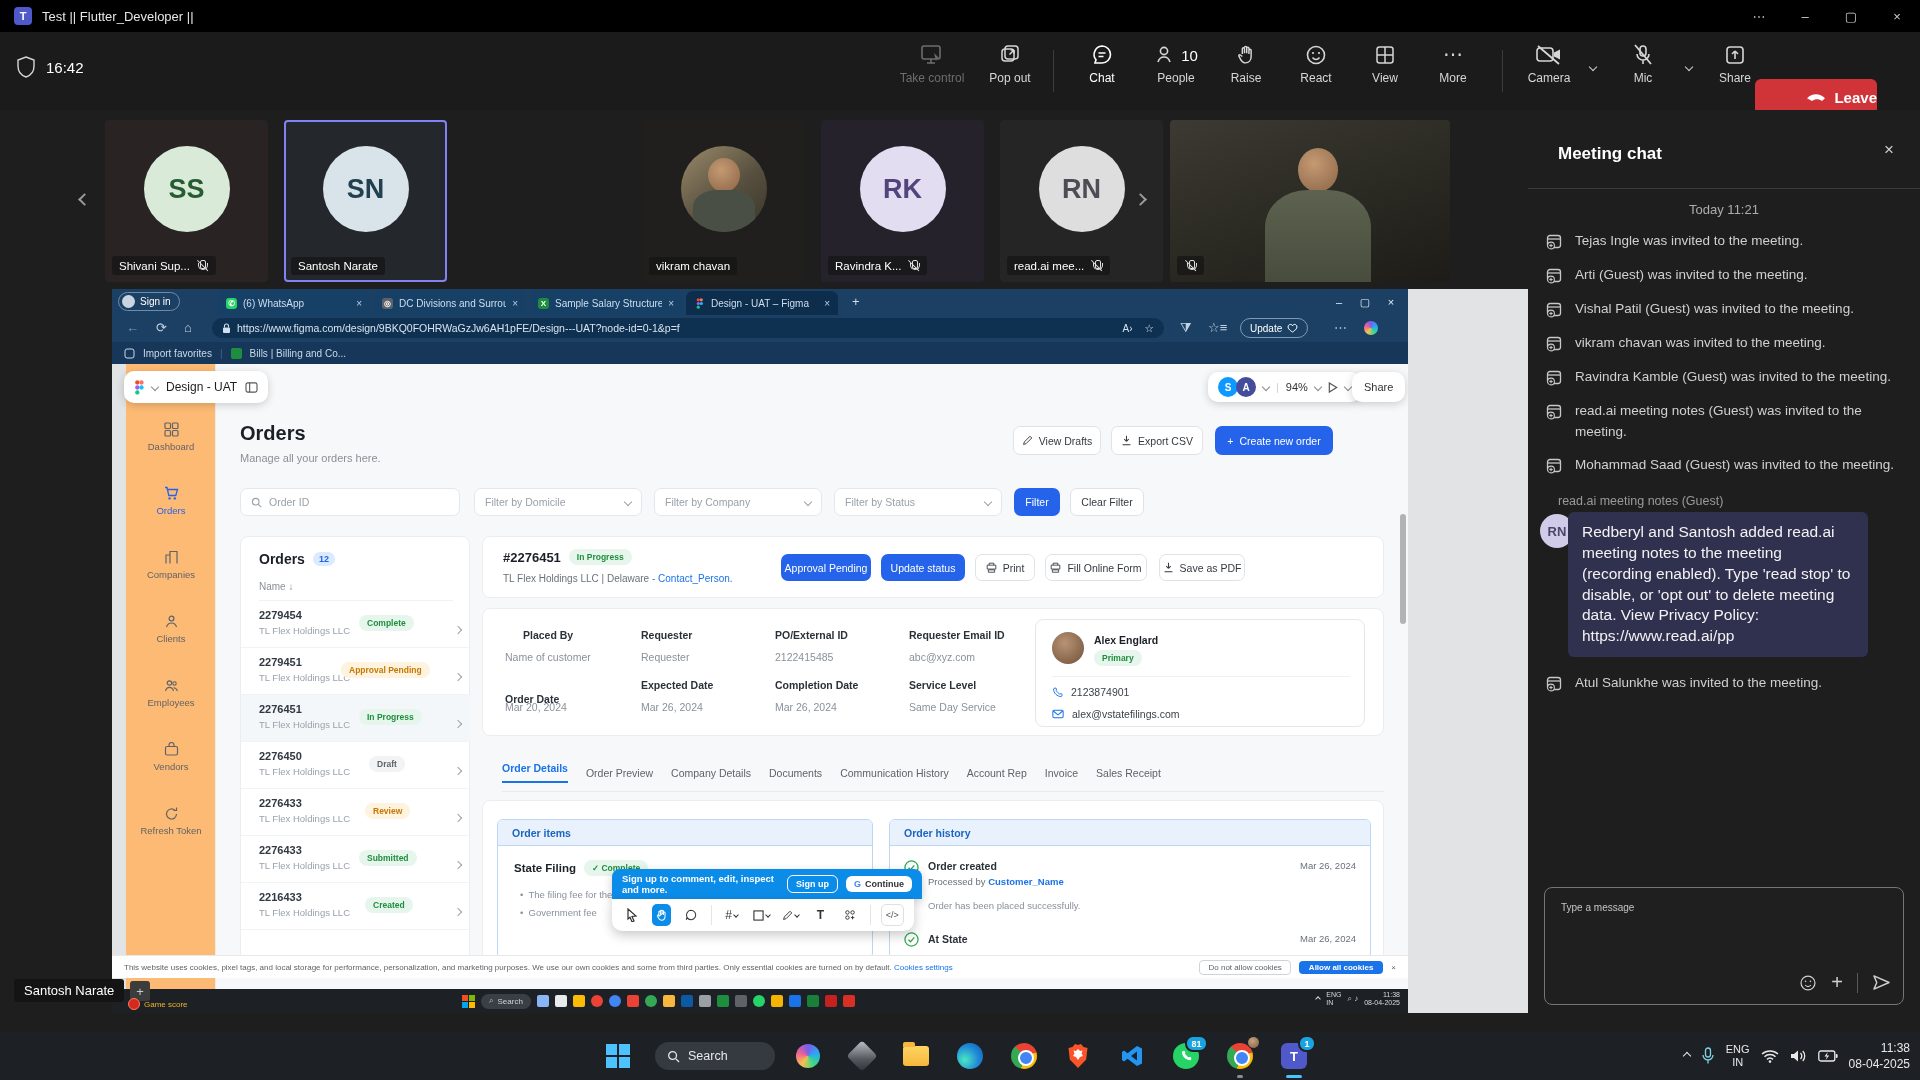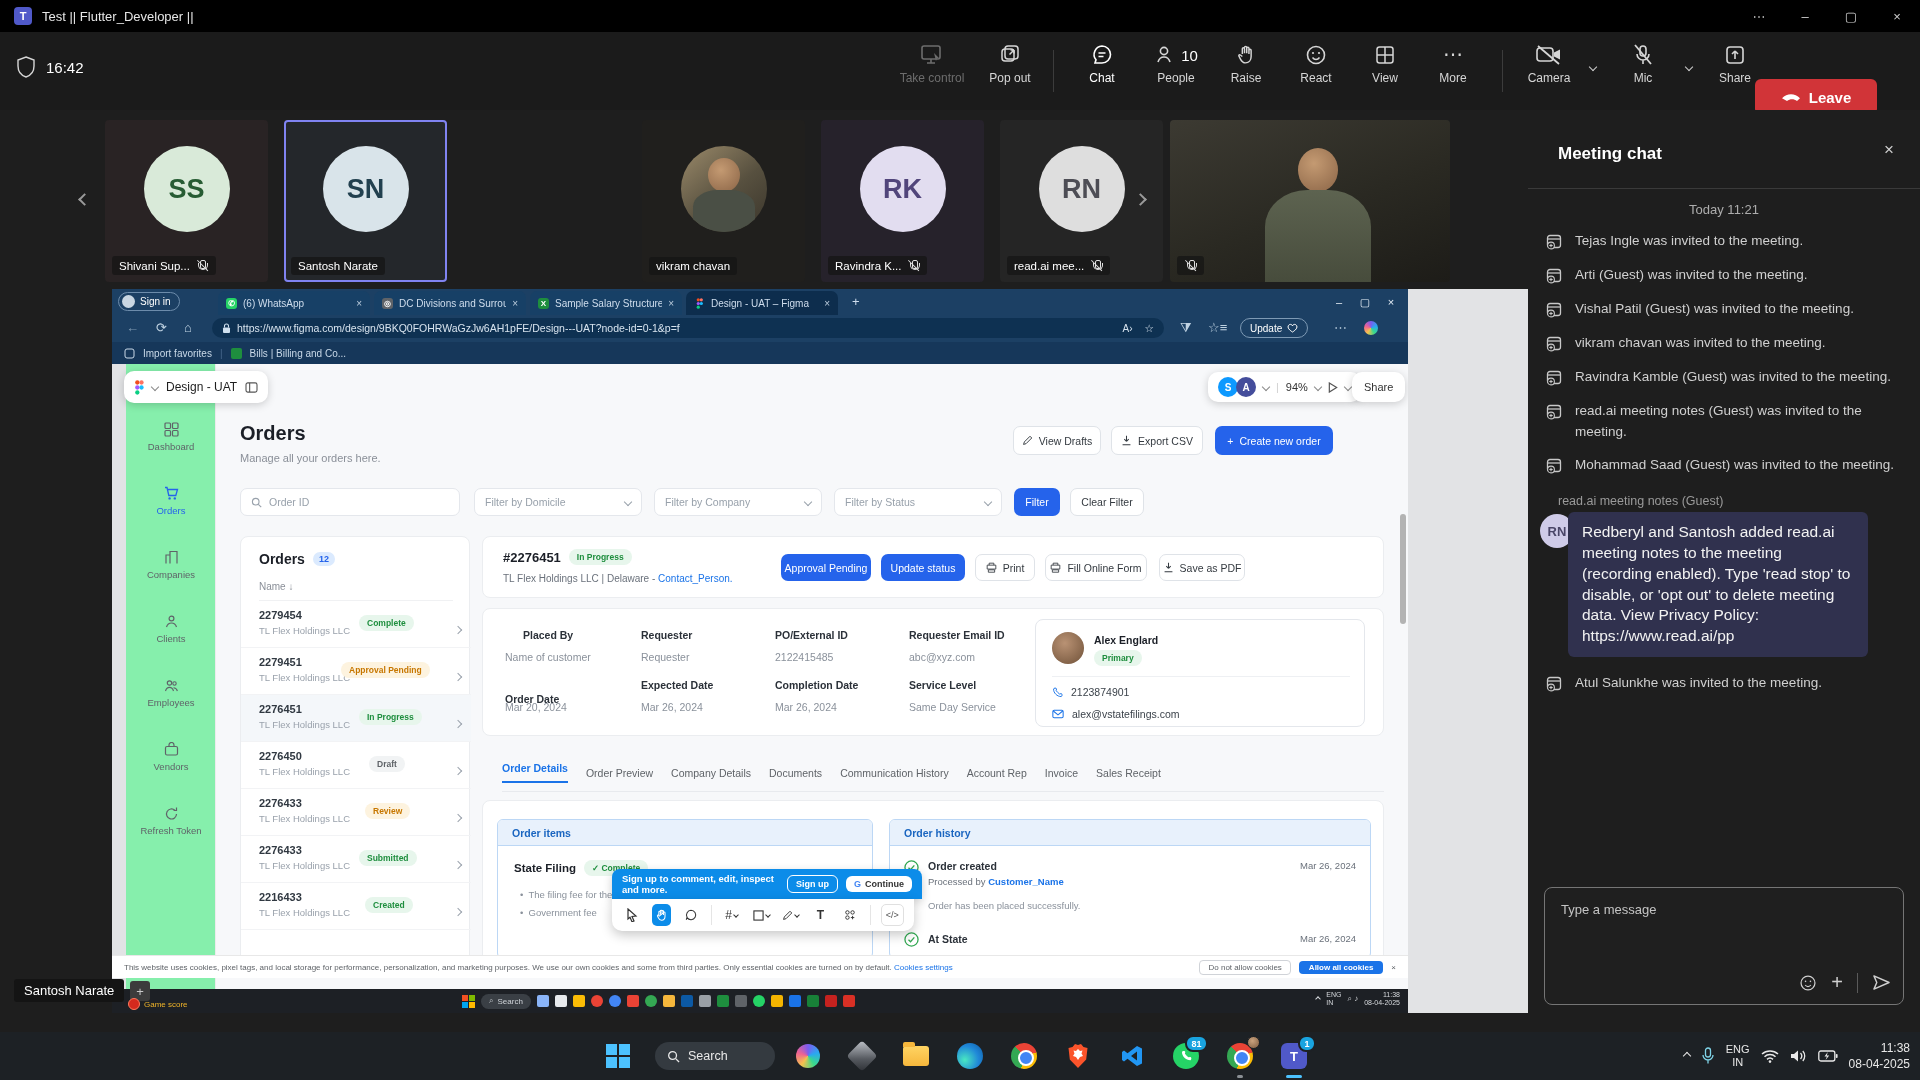--- a/index.html
+++ b/index.html
@@ -19,21 +19,21 @@
   .titlebar .title { margin-left:10px; font-size:13px; }
   .winctl { width:46px; height:32px; display:flex; align-items:center; justify-content:center; color:#cfcfcf; font-size:13px; }
 
   
   .mtoolbar { left:0; top:32px; width:1920px; height:78px; background:#1b1b1b; }
   .timer { left:16px; top:24px; color:#fff; display:flex; align-items:center; gap:10px; font-size:15px; }
   .tb-btn { position:absolute; top:12px; width:70px; display:flex; flex-direction:column; align-items:center; gap:5px; color:#d6d6d6; font-size:12px; }
   .tb-btn.disabled { color:#6d6d6d; }
   .tb-btn svg { display:block; }
   .vdiv { position:absolute; top:18px; width:1px; height:42px; background:#3c3c3c; }
-  .leave-btn { position:absolute; left:1755px; top:47px; width:122px; height:36px; background:#d13438; border-radius:6px; color:#fff; font-weight:bold; font-size:15px; display:flex; align-items:center; justify-content:center; gap:8px; }
+  .leave-btn { position:absolute; left:1755px; top:47px; width:122px; height:36px; background:#d13438; border-radius:6px; color:#fff; font-weight:bold; font-size:15px; display:flex; align-items:center; justify-content:flex-end; gap:8px; }
   .chat-underline { position:absolute; left:1080px; top:104px; width:44px; height:3px; background:#fff; border-radius:2px; }
   .pcount { font-size:15px; font-weight:normal; color:#fff; margin-left:2px; }
 
   
   .tile { position:absolute; top:120px; width:163px; height:162px; border-radius:4px; overflow:hidden; }
   .tile .av { position:absolute; left:50%; top:26px; transform:translateX(-50%); width:86px; height:86px; border-radius:50%; display:flex; align-items:center; justify-content:center; font-size:27px; font-weight:bold; }
   .tile .nm { position:absolute; left:7px; bottom:7px; background:rgba(20,20,20,.7); border-radius:3px; padding:3px 7px; color:#fff; font-size:11.5px; display:flex; align-items:center; gap:6px; max-width:148px; white-space:nowrap; }
   .speaking { outline:2.5px solid #8083f1; outline-offset:-2px; }
   .micoff { position:relative; width:13px; height:13px; display:inline-block; color:#e0e0e0; flex:none; }
   .micoff::before { content:""; position:absolute; left:4.5px; top:0.5px; width:4px; height:7px; border:1px solid currentColor; border-radius:2px; }
@@ -51,21 +51,21 @@
   .chat-scroll { position:absolute; left:12px; top:92px; width:368px; }
   .datehdr { text-align:center; font-size:13px; color:#adadad; margin-bottom:14px; }
   .sysmsg { display:flex; gap:12px; margin-bottom:13px; font-size:13.5px; line-height:1.55; color:#d0d0d0; padding-left:6px; padding-right:4px; }
   .sysmsg svg { flex:none; margin-top:2px; }
   .sender { margin-left:18px; font-size:12.5px; color:#9a9a9a; margin-top:18px; margin-bottom:4px; }
   .bubble-row { display:flex; align-items:flex-start; }
   .rn-av { width:34px; height:34px; border-radius:50%; background:#cfcbe8; color:#4a4668; font-size:13px; font-weight:bold; display:flex; align-items:center; justify-content:center; flex:none; margin-top:2px; }
   .bubble { margin-left:-6px; background:#30314e; border-radius:6px; padding:10px 14px; font-size:15.5px; line-height:1.34; color:#f2f2f2; width:300px; }
   .lastmsg { margin-top:16px; }
   .chat-input { position:absolute; left:16px; top:777px; width:360px; height:118px; border:1px solid #757575; border-radius:8px; background:#1f1f1f; }
-  .chat-input .ph { position:absolute; left:16px; top:14px; font-size:13px; color:#c4c4c4; }
+  .chat-input .ph { position:absolute; left:16px; top:14px; font-size:10px; color:#c4c4c4; }
   .ci-icons { position:absolute; right:12px; bottom:10px; display:flex; align-items:center; gap:14px; color:#d0d0d0; }
   .ci-div { width:1px; height:20px; background:#5a5a5a; }
 
   
   .share { left:112px; top:289px; width:1512px; height:724px; background:#e2e3e5; }
   .br-tabs { position:absolute; left:0; top:0; width:1296px; height:26px; background:#1c4064; color:#dbe6f0; }
   .signin { position:absolute; left:6px; top:3px; height:19px; border:1px solid #6d8cab; border-radius:10px; display:flex; align-items:center; gap:5px; padding:0 8px 0 3px; font-size:10px; color:#fff; }
   .signin .dot { width:13px; height:13px; border-radius:50%; background:#c9d6e2; }
   .btab { position:absolute; top:2px; height:24px; width:152px; background:#174066; border-radius:7px 7px 0 0; display:flex; align-items:center; gap:6px; padding:0 8px; font-size:10px; color:#cfdded; }
   .btab.active { background:#0d2d4d; }
@@ -85,21 +85,21 @@
   
   .content { position:absolute; left:0; top:75px; width:1296px; height:625px; background:#e2e3e5; overflow:hidden; }
   .fg-pill { position:absolute; background:#fff; border-radius:10px; box-shadow:0 2px 8px rgba(0,0,0,.18); display:flex; align-items:center; }
   .fg-left { left:12px; top:7px; height:32px; padding:0 10px; gap:8px; font-size:12px; color:#1e1e1e; }
   .fg-right { left:1096px; top:8px; height:30px; padding:0 10px; gap:7px; font-size:11px; color:#333; }
   .fg-share { left:1240px; top:8px; height:30px; padding:0 12px; font-size:11px; color:#333; }
   .fg-av { width:20px; height:20px; border-radius:50%; color:#fff; font-size:10px; font-weight:bold; display:flex; align-items:center; justify-content:center; }
   .scrollthumb { position:absolute; right:2px; top:150px; width:6px; height:110px; background:#b3b3b3; border-radius:3px; }
 
   
-  .app-side { position:absolute; left:14px; top:0; width:90px; height:625px; background:#86efac; border-right:1px solid #ececec; }
+  .app-side { position:absolute; left:14px; top:0; width:90px; height:625px; background:#fdba74; border-right:1px solid #ececec; }
   .side-item { position:absolute; left:0; width:90px; display:flex; flex-direction:column; align-items:center; gap:4px; color:#5f6368; font-size:9.5px; }
   .side-item.active { color:#2563eb; }
   .app-main { position:absolute; left:104px; top:0; width:1192px; height:625px; background:#f7f8fa; }
   .h1 { position:absolute; left:24px; top:58px; font-size:20px; font-weight:bold; color:#1b1f27; }
   .sub { position:absolute; left:24px; top:88px; font-size:11px; color:#8a8f98; }
   .wbtn { position:absolute; height:29px; background:#fff; border:1px solid #dfe3e8; border-radius:7px; display:flex; align-items:center; justify-content:center; gap:6px; font-size:10.5px; color:#343a40; }
   .bluebtn { position:absolute; height:29px; background:#2563eb; border-radius:7px; display:flex; align-items:center; justify-content:center; gap:6px; font-size:10.5px; color:#fff; }
   .inp { position:absolute; height:28px; background:#fff; border:1px solid #e4e7ec; border-radius:7px; display:flex; align-items:center; gap:7px; padding:0 10px; font-size:10.5px; color:#98a1ab; }
   .inp .chev { margin-left:auto; color:#98a1ab; }
   .card { position:absolute; background:#fff; border:1px solid #ebedf0; border-radius:8px; }

